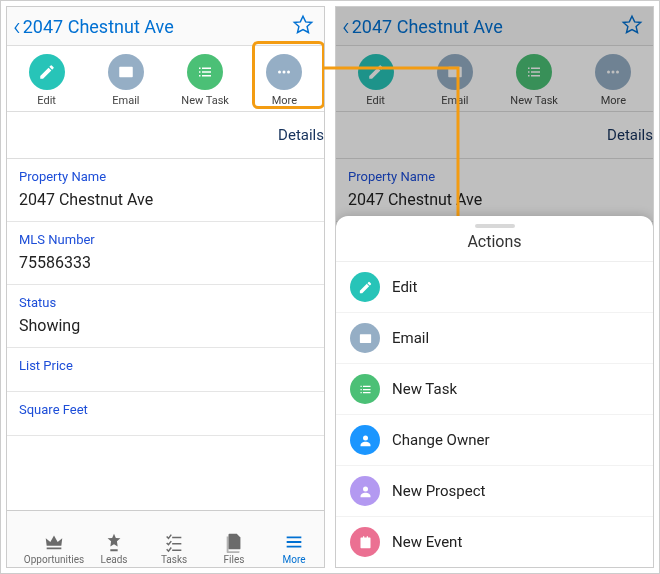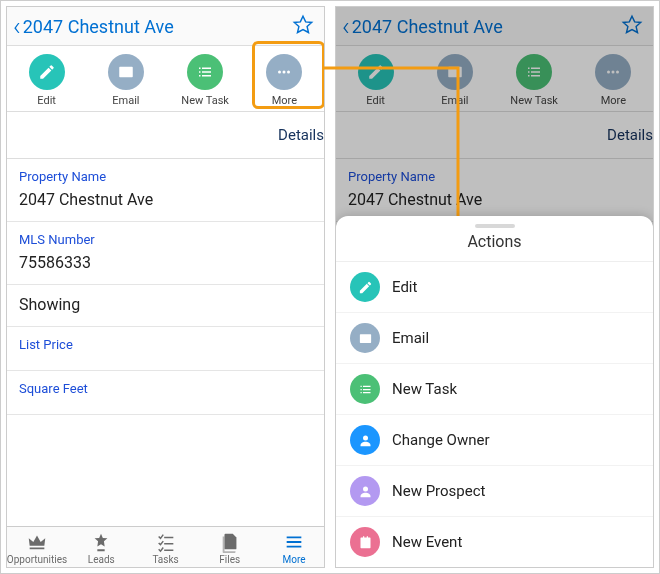--- a/index.html
+++ b/index.html
@@ -72,24 +72,24 @@
     padding: 14px 0;
     border-bottom: 1px solid #ddd;
     color: #16325c;
   }
   .fields { flex: 1; overflow: hidden; }
   .field { padding: 10px 12px 12px; border-bottom: 1px solid #e5e5e5; }
   .field-label { font-size: 13px; color: #1d4ed8; margin-bottom: 6px; }
   .field-value { font-size: 16px; color: #222; }
   .tabbar {
     display: flex;
-    justify-content: space-between;
+    justify-content: flex-end;
     border-top: 1px solid #ccc;
     background: #fafafa;
-    padding: 4px 0 2px;
+    padding: 20px 0 2px;
   }
   .tab { display: flex; flex-direction: column; align-items: center; gap: 1px; color: #6b6b6b; font-size: 10px; width: 60px; }
   .tab.active { color: #0070d2; }
   .tab svg { width: 22px; height: 22px; }
   .tab .tab-glyph { fill: currentColor; }
   .tab .tab-stroke { stroke: currentColor; fill: none; stroke-width: 1.6; }
   .highlight-box {
     position: absolute;
     border: 3px solid #f39c12;
     border-radius: 6px;
@@ -178,20 +178,21 @@
       <div class="fields">
         <div class="field">
           <div class="field-label">Property Name</div>
           <div class="field-value">2047 Chestnut Ave</div>
         </div>
         <div class="field">
           <div class="field-label">MLS Number</div>
           <div class="field-value">75586333</div>
         </div>
         <div class="field">
+          <div class="field-label">Status</div>
           <div class="field-value">Showing</div>
         </div>
         <div class="field">
           <div class="field-label">List Price</div>
         </div>
         <div class="field">
           <div class="field-label">Square Feet</div>
           <div class="field-value"></div>
         </div>
       </div>

